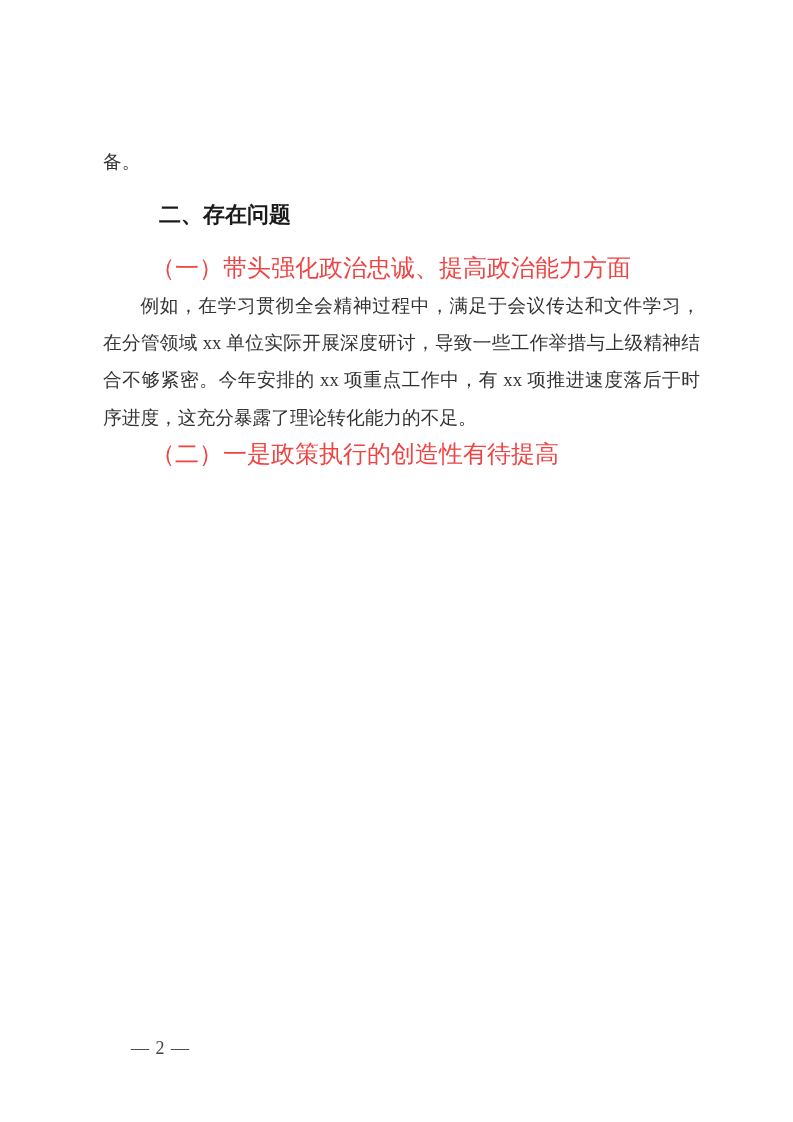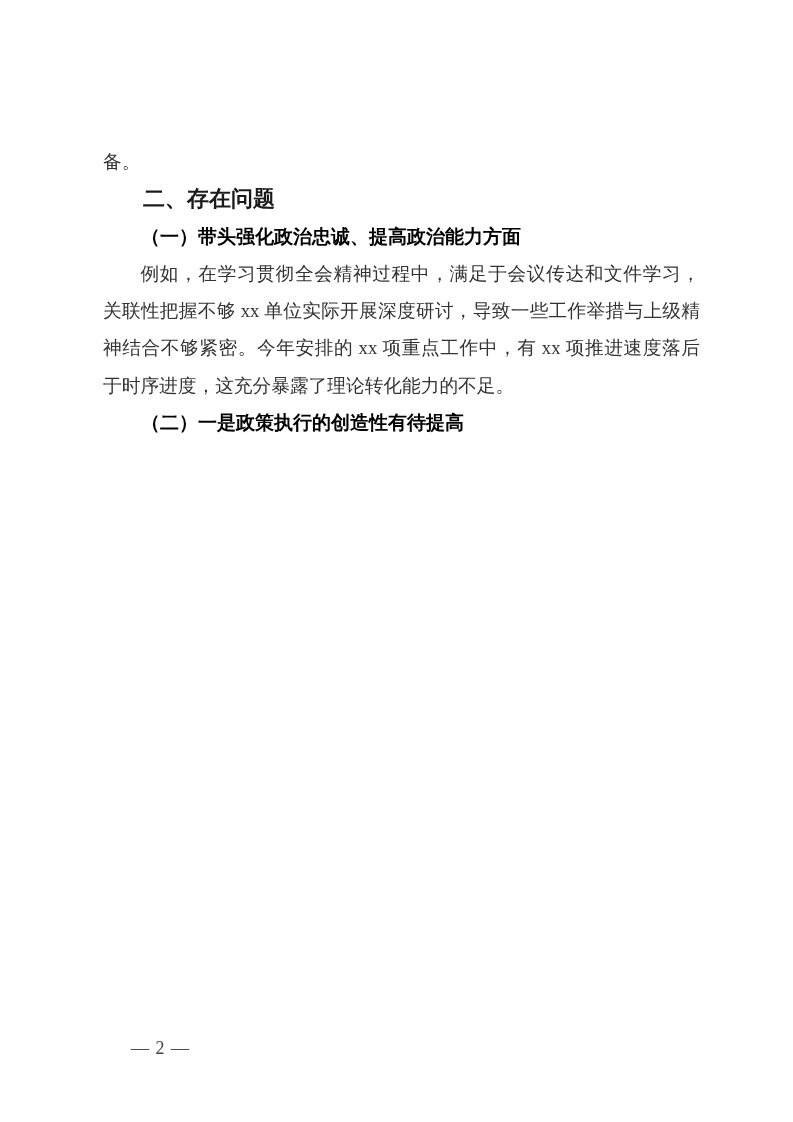--- a/index.html
+++ b/index.html
@@ -26,36 +26,36 @@
     text-align: justify;
   }
   .para {
     margin: 0;
     text-indent: 2em;
   }
   .para.cont {
     text-indent: 0;
   }
   .h1 {
-    margin: 0;
+    margin: 16px;
     font-family: "Liberation Sans", "DejaVu Sans", sans-serif;
     font-weight: 700;
     font-size: 22px;
     line-height: 37.3px;
     color: #1a1a1a;
     text-indent: 40px;
     text-align: left;
   }
   .h2 {
     margin: 0;
     font-family: "Liberation Serif", "DejaVu Serif", serif;
-    font-weight: 700;
-    font-size: 19px;
+    font-weight: 400;
+    font-size: 24px;
     line-height: 37.3px;
-    color: #000000;
+    color: #ef4444;
     text-indent: 2em;
     text-align: left;
   }
   .footer {
     position: absolute;
     left: 131px;
     top: 1034px;
     font-size: 18px;
     line-height: 28px;
     color: #444444;
@@ -63,17 +63,17 @@
   }
 </style>
 </head>
 <body>
 
 <div class="page">
   <div class="content">
     <p class="para cont">备。</p>
     <h2 class="h1">二、存在问题</h2>
     <h3 class="h2">（一）带头强化政治忠诚、提高政治能力方面</h3>
-    <p class="para">例如，在学习贯彻全会精神过程中，满足于会议传达和文件学习，关联性把握不够 xx 单位实际开展深度研讨，导致一些工作举措与上级精神结合不够紧密。今年安排的 xx 项重点工作中，有 xx 项推进速度落后于时序进度，这充分暴露了理论转化能力的不足。</p>
+    <p class="para">例如，在学习贯彻全会精神过程中，满足于会议传达和文件学习，在分管领域 xx 单位实际开展深度研讨，导致一些工作举措与上级精神结合不够紧密。今年安排的 xx 项重点工作中，有 xx 项推进速度落后于时序进度，这充分暴露了理论转化能力的不足。</p>
     <h3 class="h2">（二）一是政策执行的创造性有待提高</h3>
   </div>
   <div class="footer">— 2 —</div>
 </div>
 
 </body></html>

